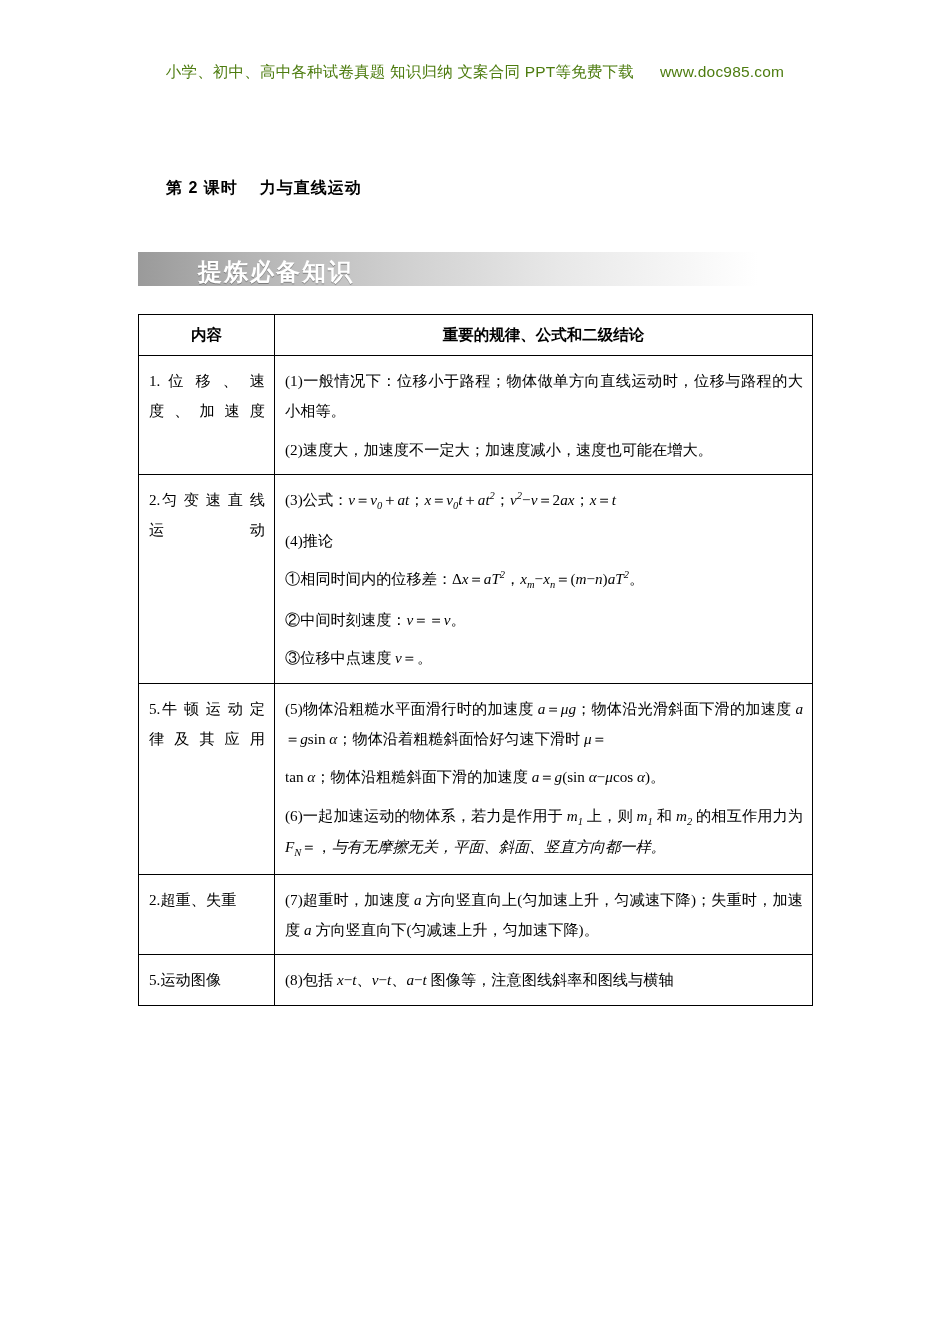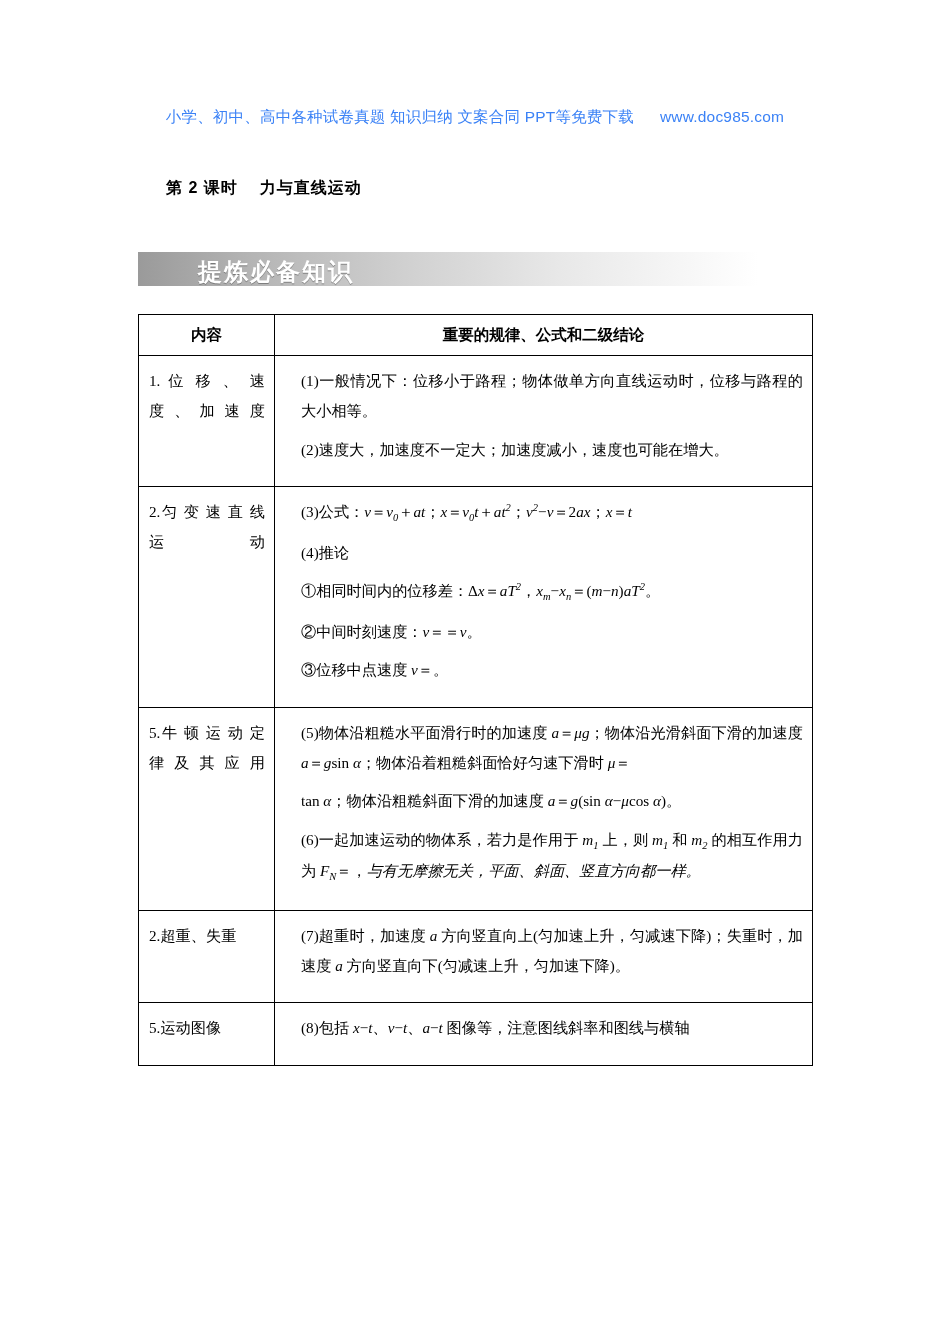--- a/index.html
+++ b/index.html
@@ -22,23 +22,22 @@
     box-sizing: border-box;
   }
   .header-note {
     position: absolute;
     top: 62px;
     left: 0;
     width: 950px;
     text-align: center;
     font-family: "Liberation Sans", sans-serif;
     font-size: 15.5px;
-    color: #3b82f6;
+    color: #4d7c0f;
     letter-spacing: 0.2px;
-    margin-top: 45px;
   }
   .header-note .site {
     margin-left: 26px;
   }
   .doc-title {
     position: absolute;
     top: 178px;
     left: 166px;
     font-family: "Liberation Sans", sans-serif;
     font-weight: bold;
@@ -79,21 +78,21 @@
     position: absolute;
     top: 314px;
     left: 138px;
     width: 674px;
     border-collapse: collapse;
     table-layout: fixed;
   }
   table.knowledge td, table.knowledge th {
     border: 1px solid #000000;
     vertical-align: top;
-    padding: 10px 9px 22px 10px;
+    padding: 10px 9px 10px 10px;
     font-size: 15.2px;
     line-height: 1.95;
   }
   table.knowledge th {
     text-align: center;
     font-weight: bold;
     vertical-align: middle;
     padding: 5px 4px;
     font-size: 15.5px;
   }
@@ -104,21 +103,21 @@
     text-align-last: justify;
     padding: 10px 12px;
     font-size: 15.2px;
     line-height: 2.1;
   }
   td.label.nojust {
     text-align: left;
     text-align-last: left;
   }
   td.body p {
-    margin: 0 0 9px 16px;
+    margin: 0 0 9px 0;
     text-align: justify;
     text-justify: inter-ideograph;
   }
   td.body p:last-child {
     margin-bottom: 0;
   }
   i, .it {
     font-family: "Liberation Serif", serif;
     font-style: italic;
   }

